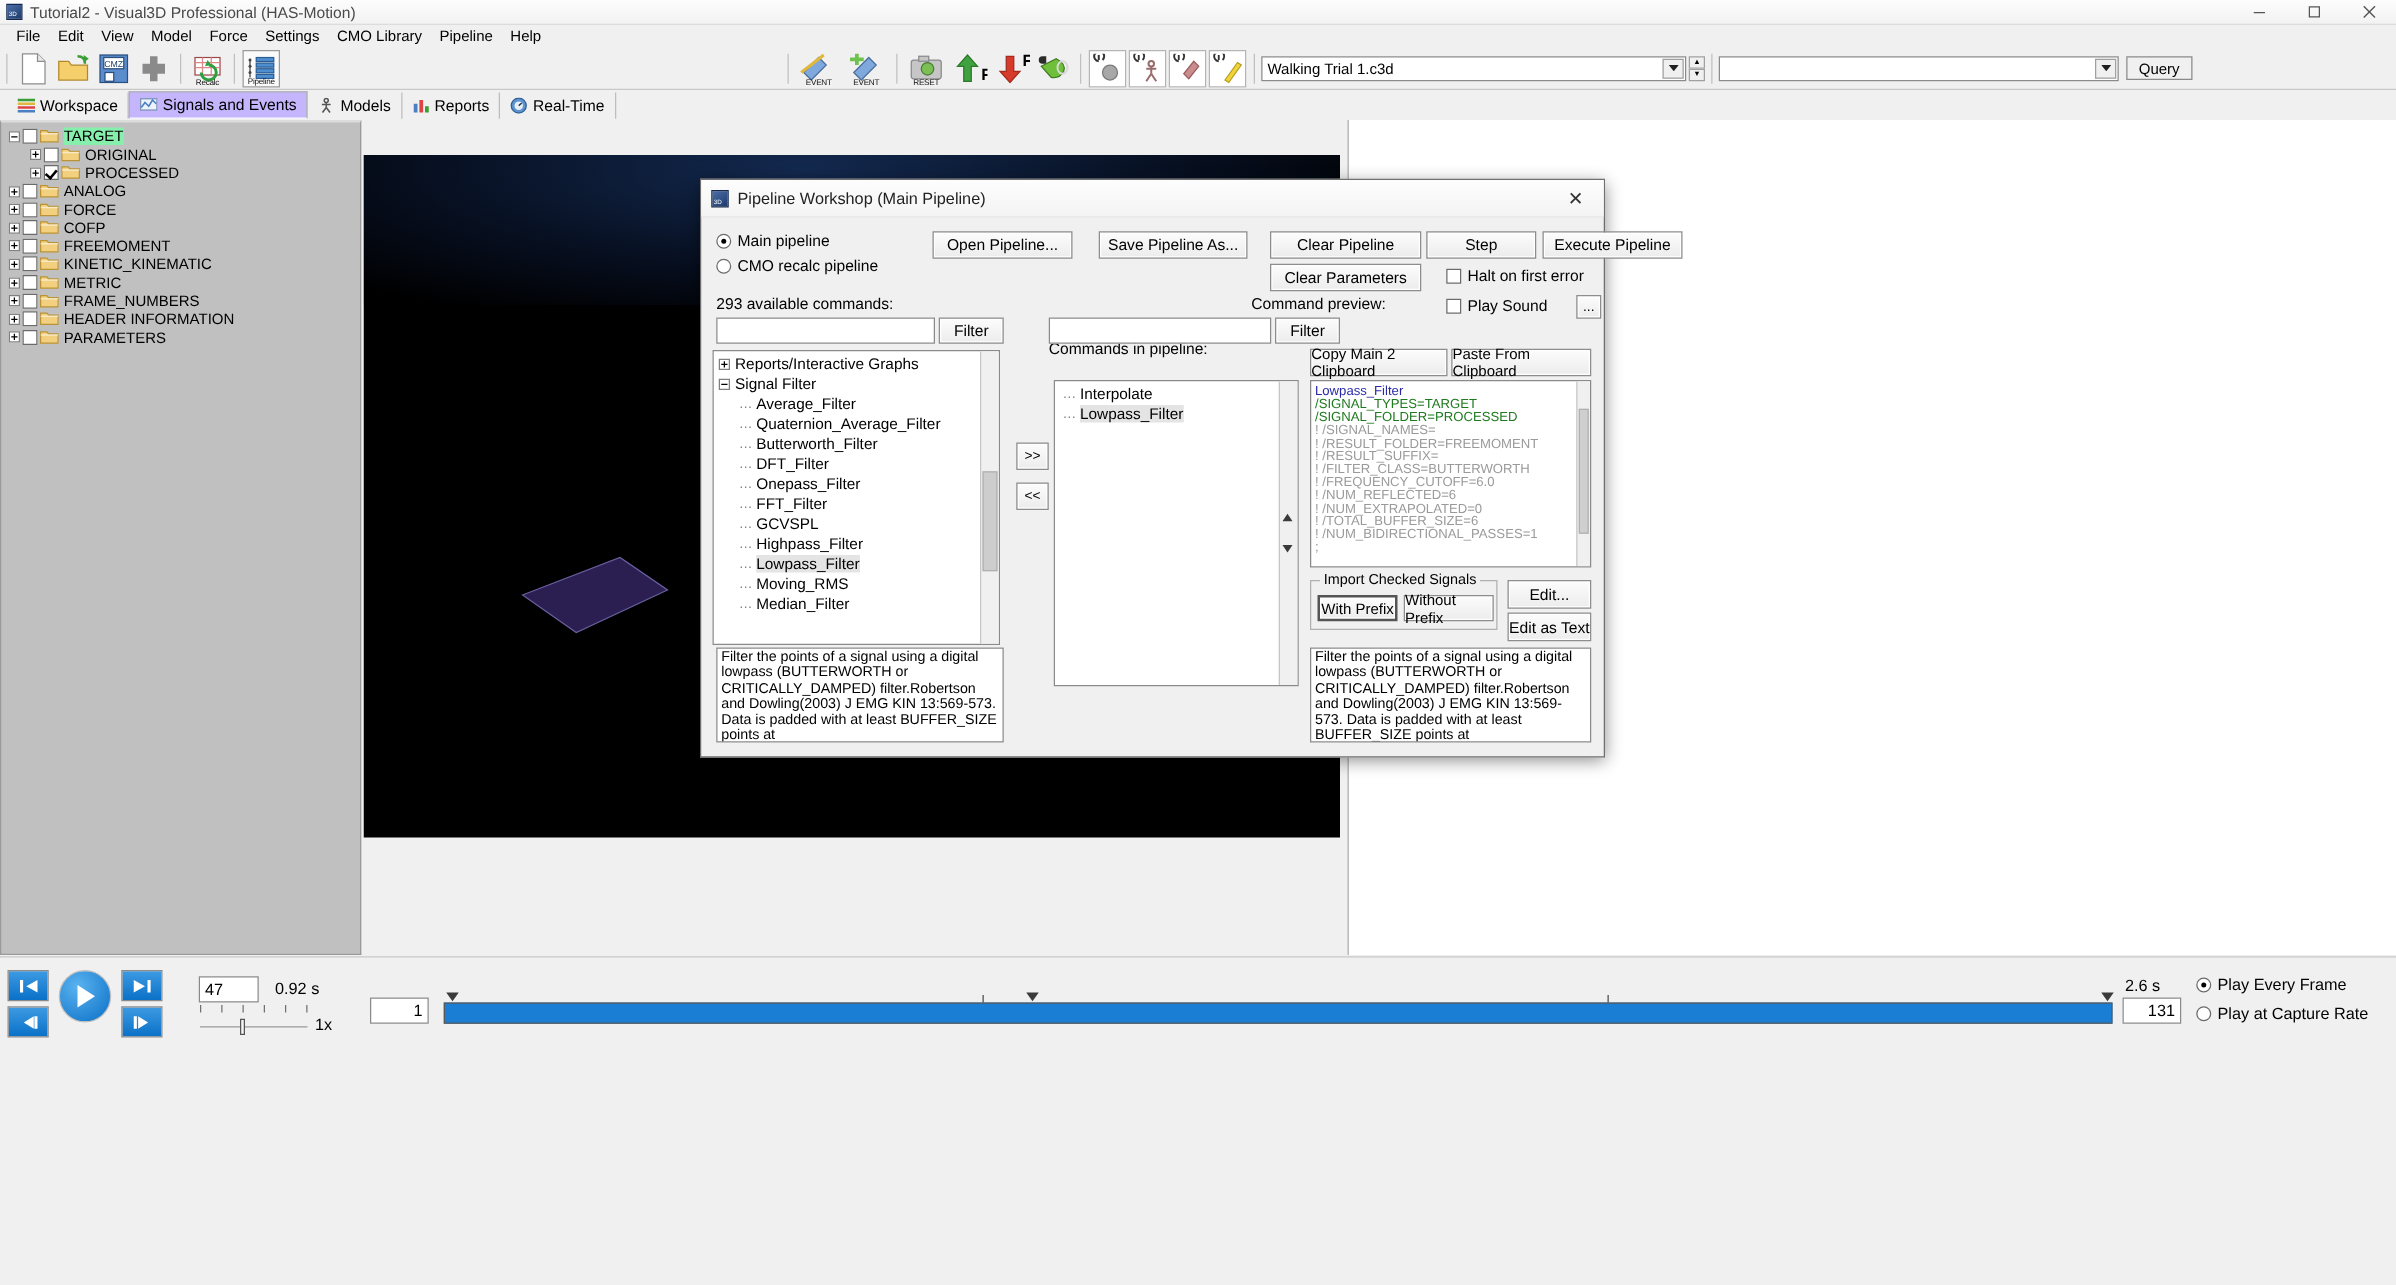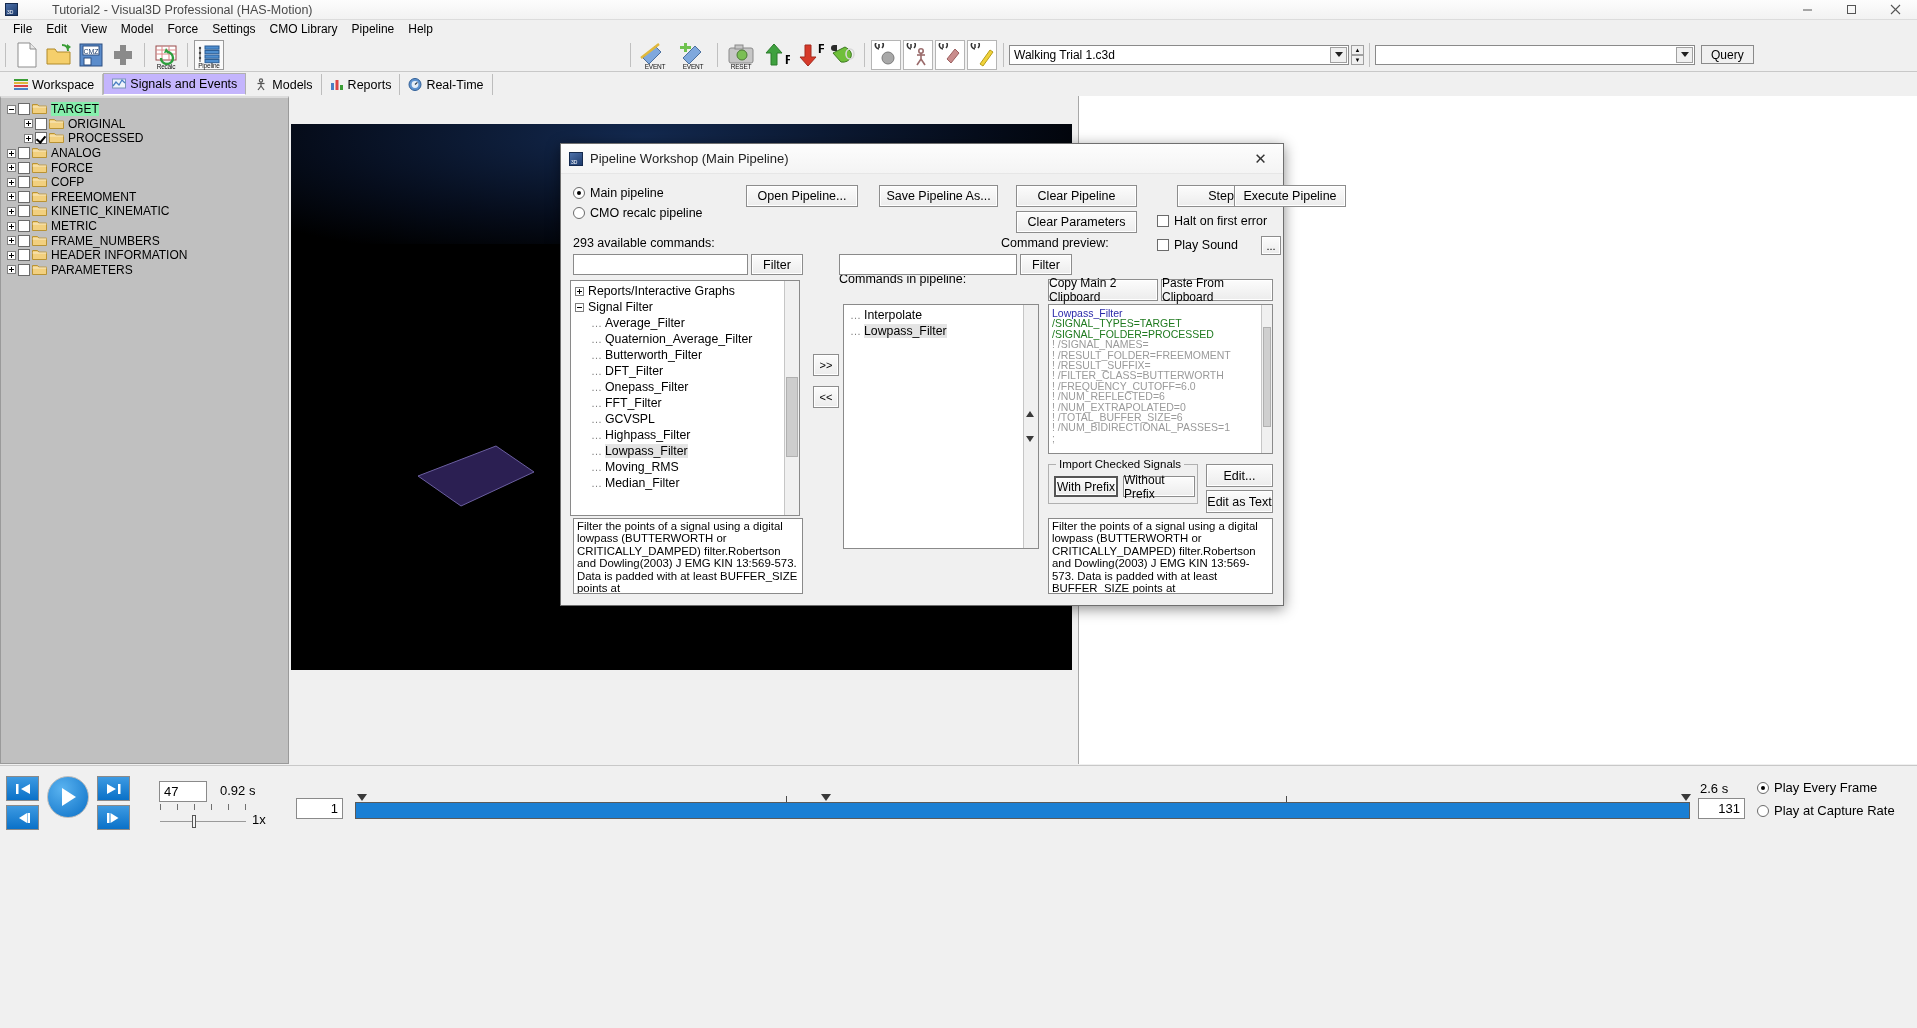--- a/index.html
+++ b/index.html
@@ -12,21 +12,21 @@
     overflow:hidden;
     -webkit-font-smoothing:none;
   }
   #app { position:relative; width:1917px; height:1028px; background:#f0f0f0; }
 
   
   .titlebar{
     position:absolute; left:0; top:0; width:1917px; height:20px;
     background:linear-gradient(#fdfdfd,#f2f2f2);
     border-bottom:1px solid #dcdcdc;
-    display:flex; align-items:center;gap:28px;
+    display:flex; align-items:center;
   }
   .tb-icon{
     width:13px;height:13px;margin-left:5px;margin-right:6px;
     background:linear-gradient(145deg,#4b6fa8,#1d3a6b);
     border:1px solid #14294d; position:relative; flex:none;
   }
   .tb-icon::after{content:"3D";position:absolute;left:1px;bottom:0;font-size:5px;color:#fff;}
   .tb-title{ color:#4a4a4a; font-size:12.5px; }
   .tb-btns{ margin-left:auto; display:flex; height:20px; }
   .tb-btn{ width:44px; height:20px; display:flex; align-items:center; justify-content:center;
@@ -815,21 +815,21 @@
         <span class="cap">Import Checked Signals</span>
         <div class="btn default" style="position:absolute;left:5px;top:11px;width:64px;height:21px;font-size:12px;">With Prefix</div>
         <div class="btn" style="position:absolute;left:74px;top:11px;width:72px;height:21px;font-size:12px;">Without Prefix</div>
       </div>
 
       <div class="btn" style="position:absolute;left:645px;top:290px;width:67px;height:23px;">Edit...</div>
       <div class="btn" style="position:absolute;left:645px;top:316px;width:67px;height:23px;">Edit as Text</div>
 
       <div class="descbox" style="position:absolute;left:12px;top:344px;width:230px;height:76px;">Filter the points of a signal using a digital lowpass (BUTTERWORTH or CRITICALLY_DAMPED) filter.Robertson and Dowling(2003) J EMG KIN 13:569-573. Data is padded with at least BUFFER_SIZE points at</div>
       <div class="descbox" style="position:absolute;left:487px;top:344px;width:225px;height:76px;">Filter the points of a signal using a digital lowpass (BUTTERWORTH or CRITICALLY_DAMPED) filter.Robertson and Dowling(2003) J EMG KIN 13:569-573. Data is padded with at least BUFFER_SIZE points at</div>
-    <div class="btn" style="position: absolute; left: 580px; top: 11px; width: 88px; height: 22px; margin-left: 36px;">Step</div>
+    <div class="btn" style="position: absolute; left: 580px; top: 11px; width: 88px; height: 22px;">Step</div>
         <div class="btn" style="position: absolute; left: 673px; top: 11px; width: 112px; height: 22px;">Execute Pipeline</div>
       </div>
   </div>
 
   <div class="playbar">
     <div style="position:absolute;left:6px;top:10px;display:flex;gap:3px;">
       <div style="display:flex;flex-direction:column;gap:4px;">
         <div class="pbtn">
           <svg width="18" height="12" viewBox="0 0 18 12">
               <rect x="2" y="1" width="2.5" height="10" fill="#fff"></rect>

